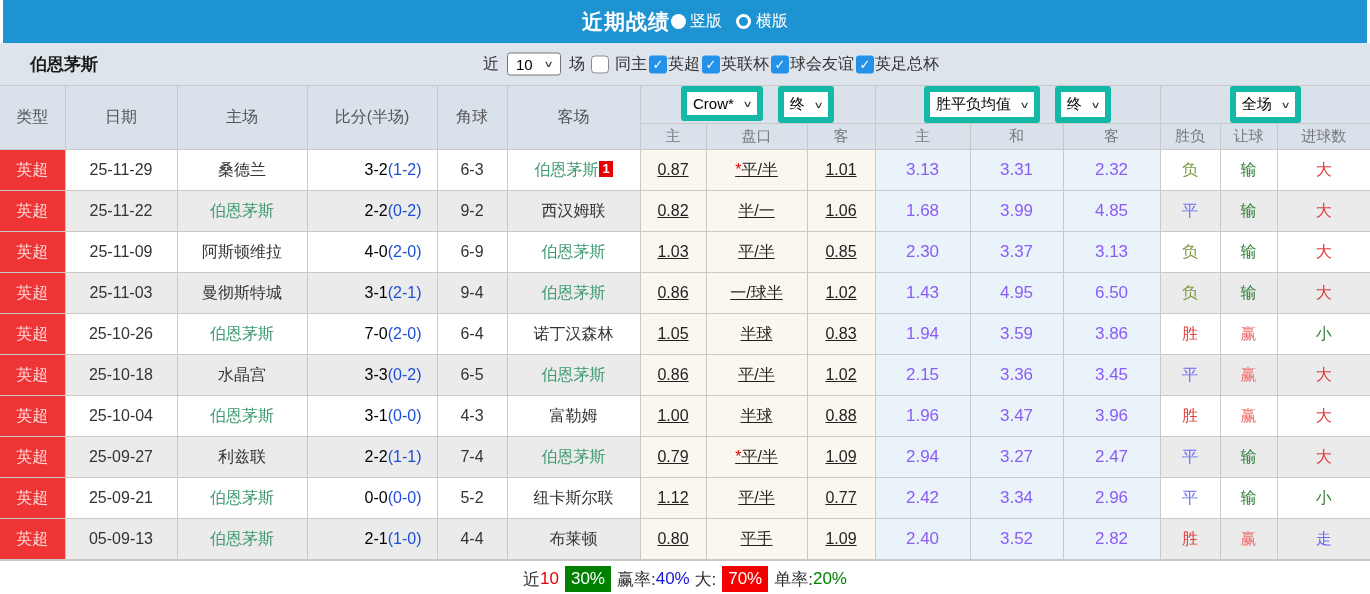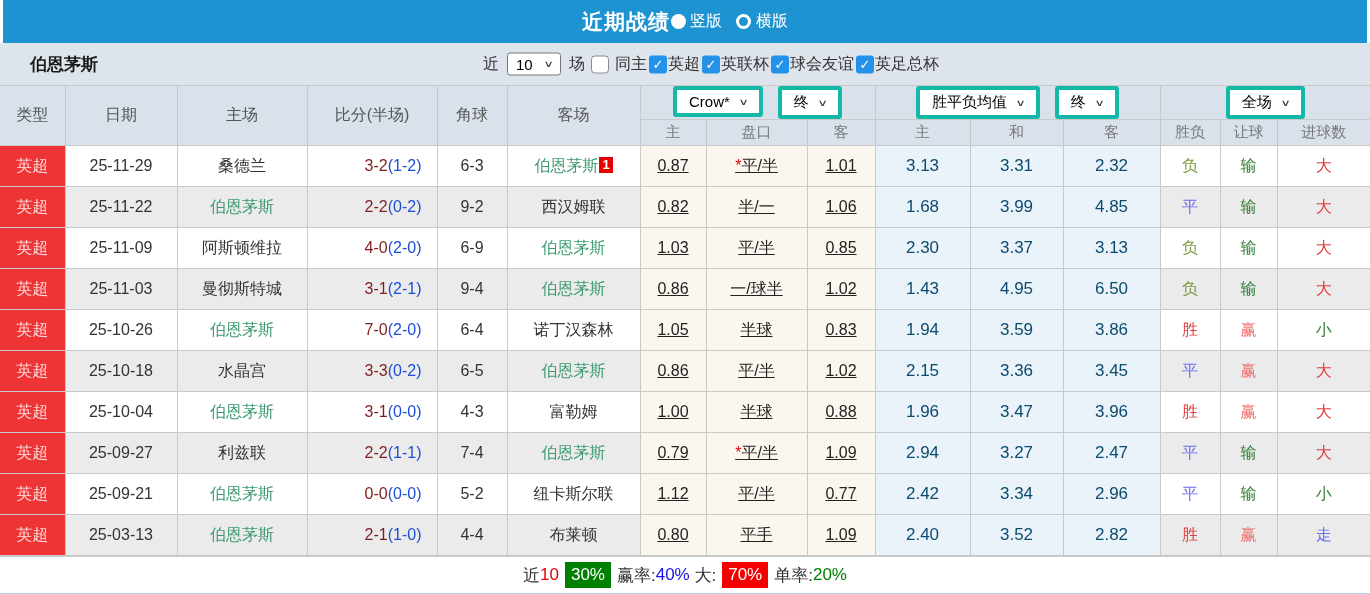--- a/index.html
+++ b/index.html
@@ -26,28 +26,28 @@
 
   
   table { border-collapse:collapse; table-layout:fixed; width:1370px; }
   th, td { border:1px solid #c9c9c9; text-align:center; padding:0; overflow:hidden; white-space:nowrap; }
   th:first-child, td:first-child { border-left:none; }
   th:last-child, td:last-child { border-right:none; }
   thead th { background:#d9e2eb; color:#555; font-weight:normal; font-size:16px; }
   tr.h1 th { height:30px; border-bottom:none; }
   tr.h1 th.grp { border-bottom:1px solid #c9c9c9; }
   tr.h2 th { height:26px; color:#777; font-size:15px; }
-  .hsel { border:4px solid #14b8a6; background:#fff; border-radius:3px; padding:3px 12px; margin:0 5px; display:inline-flex; align-items:center; gap:10px; font-size:15px; color:#000; }
+  .hsel { border:6px solid #14b8a6; background:#fff; border-radius:3px; padding:3px 6px; margin:0 5px; display:inline-flex; align-items:center; gap:10px; font-size:15px; color:#000; }
   tbody td { height:41px; font-size:16px; color:#333; background:#fff; }
   tr.even td { background:#ebebeb; }
   td.lg { background:#ee3434 !important; color:#ffd7d7; font-size:16px; }
   td.od { background:#fbf7ee !important; color:#222;text-decoration:underline; }
-  td.av { background:#e9f3f9 !important; color:#0c4a6e; font-size:17px; }
+  td.av { background:#e9f3f9 !important; color:#8b5cf6; font-size:17px; }
   .self { color:#3d9970; }
-  .ft { color:#7f1d1d;margin-left:42px; }
+  .ft { color:#000000;margin-left:42px; }
   .ht { color:#1d4ed8; }
   .star { color:#e60000; }
   .num-badge { display:inline-block; background:#e60000; color:#fff; font-size:13px; font-weight:bold; padding:0 3px; line-height:16px; margin-left:1px; vertical-align:2px; }
 
   
   .footer { height:37px; border-top:1px solid #c9c9c9; display:flex; align-items:center; justify-content:center; font-size:17px; color:#333; background:#fff; white-space:pre; }
   .f-red { color:#e60000; }
   .f-blue { color:#1515e0; }
   .f-green { color:#008000; }
   .badge-g { background:#008000; color:#fff; padding:3px 6px; margin:0 6px; }
@@ -311,21 +311,21 @@
           <td class="od">0.77</td>
           <td class="av">2.42</td>
           <td class="av">3.34</td>
           <td class="av">2.96</td>
           <td><span style="color:#6b6bf2">平</span></td>
           <td><span style="color:#2f7d33">输</span></td>
           <td><span style="color:#2f7d33">小</span></td>
         </tr>
         <tr class="even">
           <td class="lg">英超</td>
-          <td>25-03-13</td>
+          <td>05-09-13</td>
           <td><span class="self">伯恩茅斯</span></td>
           <td><span class="ft">2-1</span><span class="ht">(1-0)</span></td>
           <td>4-4</td>
           <td><span>布莱顿</span></td>
           <td class="od">0.80</td>
           <td class="od">平手</td>
           <td class="od">1.09</td>
           <td class="av">2.40</td>
           <td class="av">3.52</td>
           <td class="av">2.82</td>

